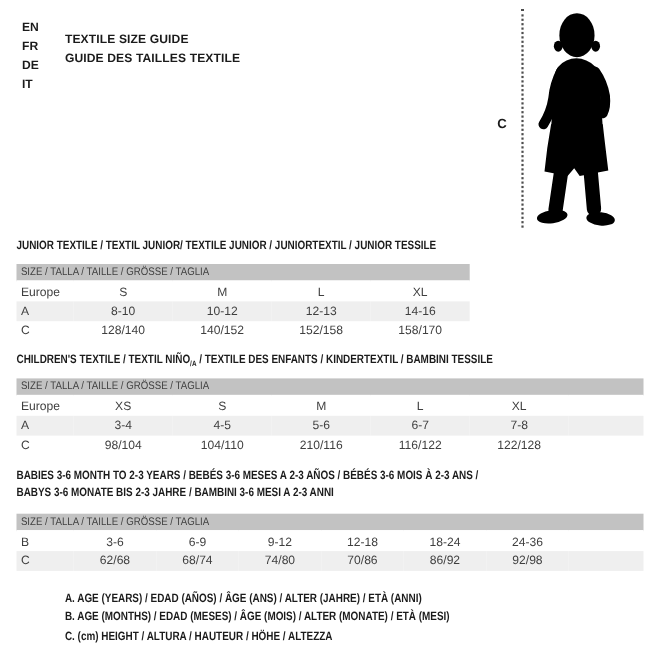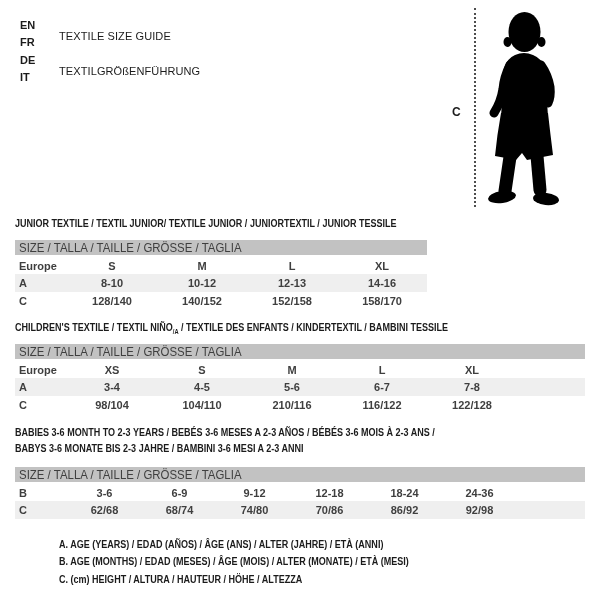--- a/index.html
+++ b/index.html
@@ -11,36 +11,36 @@
   }
   *{box-sizing:border-box;margin:0;padding:0;}
   html,body{background:#ffffff;}
   body{font-family:"Liberation Sans", sans-serif;}
   #page{position:relative;width:596px;height:600px;background:#ffffff;overflow:hidden;}
 
   
   .lang-block{position:absolute;left:20px;top:16px;}
   .lang-row{display:flex;height:17.5px;align-items:center;}
   .lang-code{width:39px;font-size:11px;font-weight:700;color:var(--ink);}
-  .lang-label{font-size:11px;font-weight:400;color:var(--ink);letter-spacing:0.1px;margin-top:22px;}
+  .lang-label{font-size:11px;font-weight:700;color:var(--ink);letter-spacing:0.1px;margin-top:22px;}
 
   
   .figure{position:absolute;left:440px;top:0;width:160px;height:220px;}
   .measure-line{position:absolute;left:34px;top:8px;height:199px;width:0;border-left:2px dotted #4d4d4d;}
   .measure-label{position:absolute;left:12px;top:105px;font-size:12px;font-weight:700;color:var(--ink);}
   .baby-svg{position:absolute;left:47px;top:9px;}
 
   
   .sec-title{position:absolute;left:15px;font-size:11px;font-weight:700;color:var(--ink);
     white-space:nowrap;transform:scaleX(0.82);transform-origin:0 50%;line-height:13px;}
   .tbl{position:absolute;left:15px;border-collapse:collapse;table-layout:fixed;}
-  .tbl th{background:var(--band);height:16px;text-align:left;font-weight:400;font-size:13px;
+  .tbl th{background:var(--band);height:16px;text-align:left;font-weight:400;font-size:10px;
     color:var(--body);padding:0 0 0 4px;border-bottom:2px solid #ffffff;}
   .th-text{display:inline-block;transform:scaleX(0.88);transform-origin:0 50%;white-space:nowrap;}
-  .tbl td{height:18px;font-size:11px;color:var(--body);text-align:center;padding:0;white-space:nowrap;font-weight:bold;}
+  .tbl td{height:18px;font-size:11px;color:var(--body);text-align:center;padding:0;white-space:nowrap;}
   .tbl td:first-child{text-align:left;padding-left:4px;}
   .tbl tr.shade td{background:var(--shade);}
 
   .sub{font-size:7px;vertical-align:-2.5px;}
 
   
   .footnotes{position:absolute;left:15px;top:536px;margin-left:44px;}
   .footnote{font-size:11px;font-weight:700;color:var(--ink);line-height:17.4px;
     white-space:nowrap;transform:scaleX(0.82);transform-origin:0 50%;}
 </style>
@@ -49,24 +49,24 @@
 
 <div id="page">
 
   <div class="lang-block">
     <div class="lang-row">
       <span class="lang-code">EN</span>
       <span class="lang-label">TEXTILE SIZE GUIDE</span>
     </div>
     <div class="lang-row">
       <span class="lang-code">FR</span>
+      <span class="lang-label">GUIDE DES TAILLES TEXTILE</span>
     </div>
     <div class="lang-row">
       <span class="lang-code">DE</span>
-      <span class="lang-label">TEXTILGRÖßENFÜHRUNG</span>
     </div>
     <div class="lang-row">
       <span class="lang-code">IT</span>
     </div>
   </div>
 
   <div class="figure">
     <div class="measure-line"></div>
     <span class="measure-label">C</span>
     <svg class="baby-svg" width="82" height="200" viewBox="0 0 82 200" fill="var(--silhouette)">

